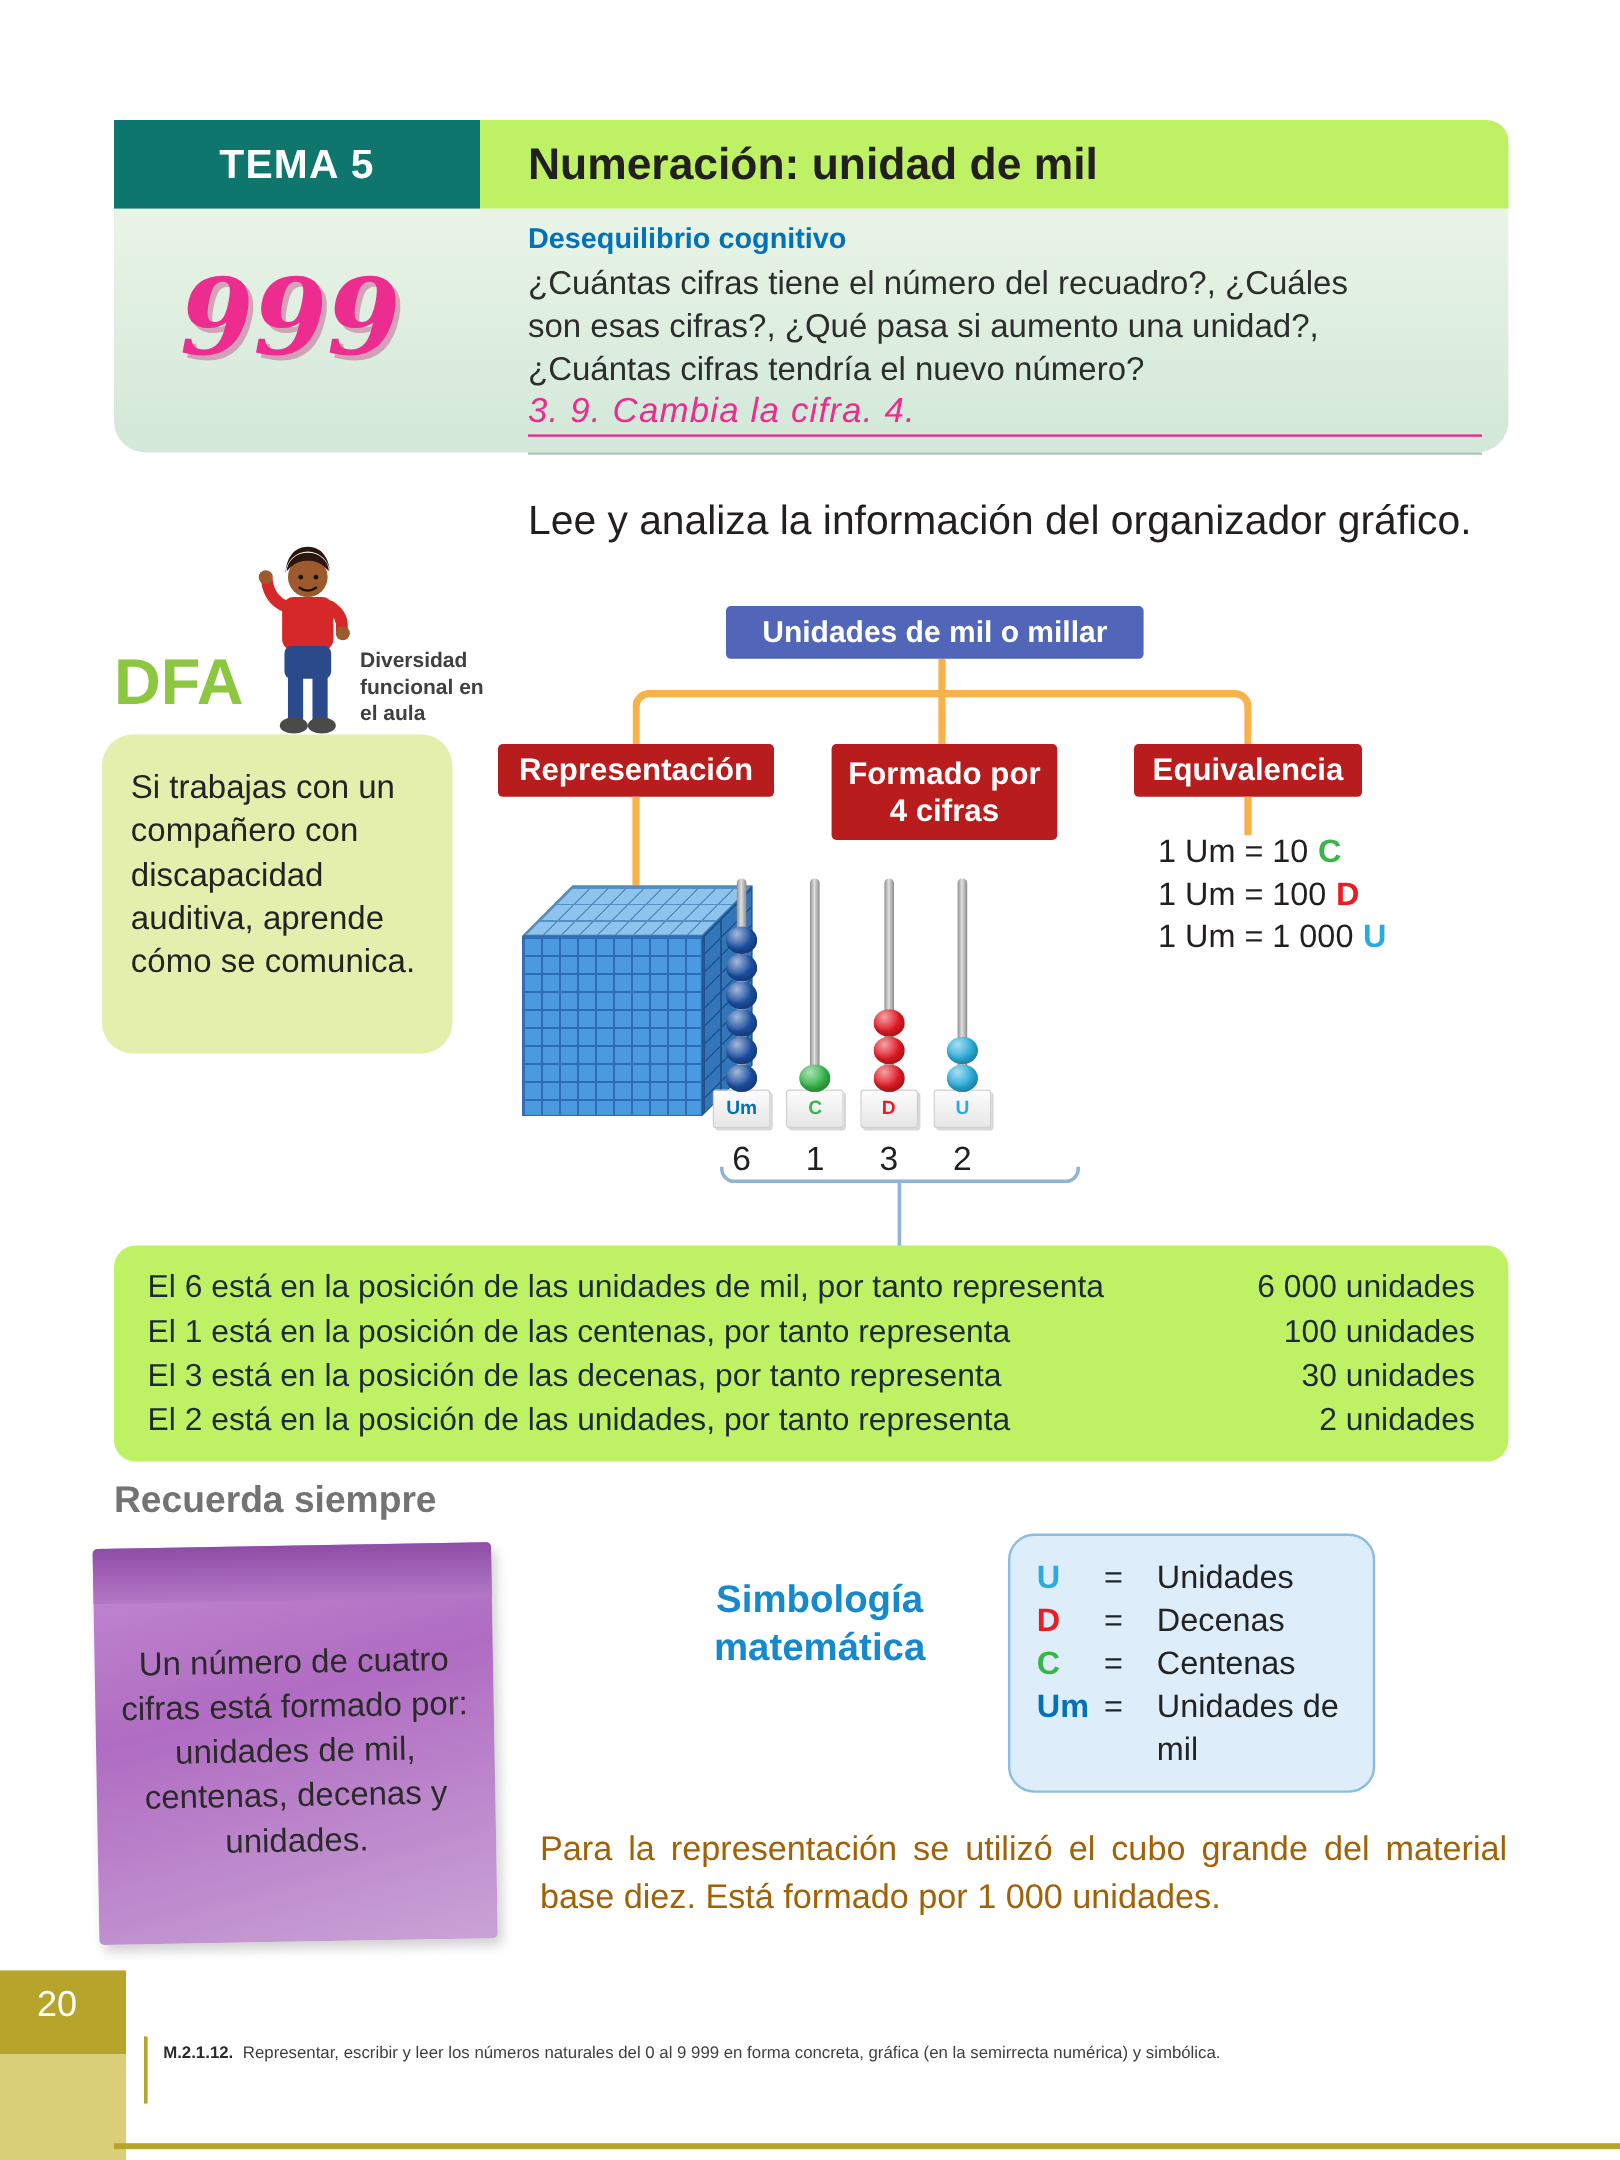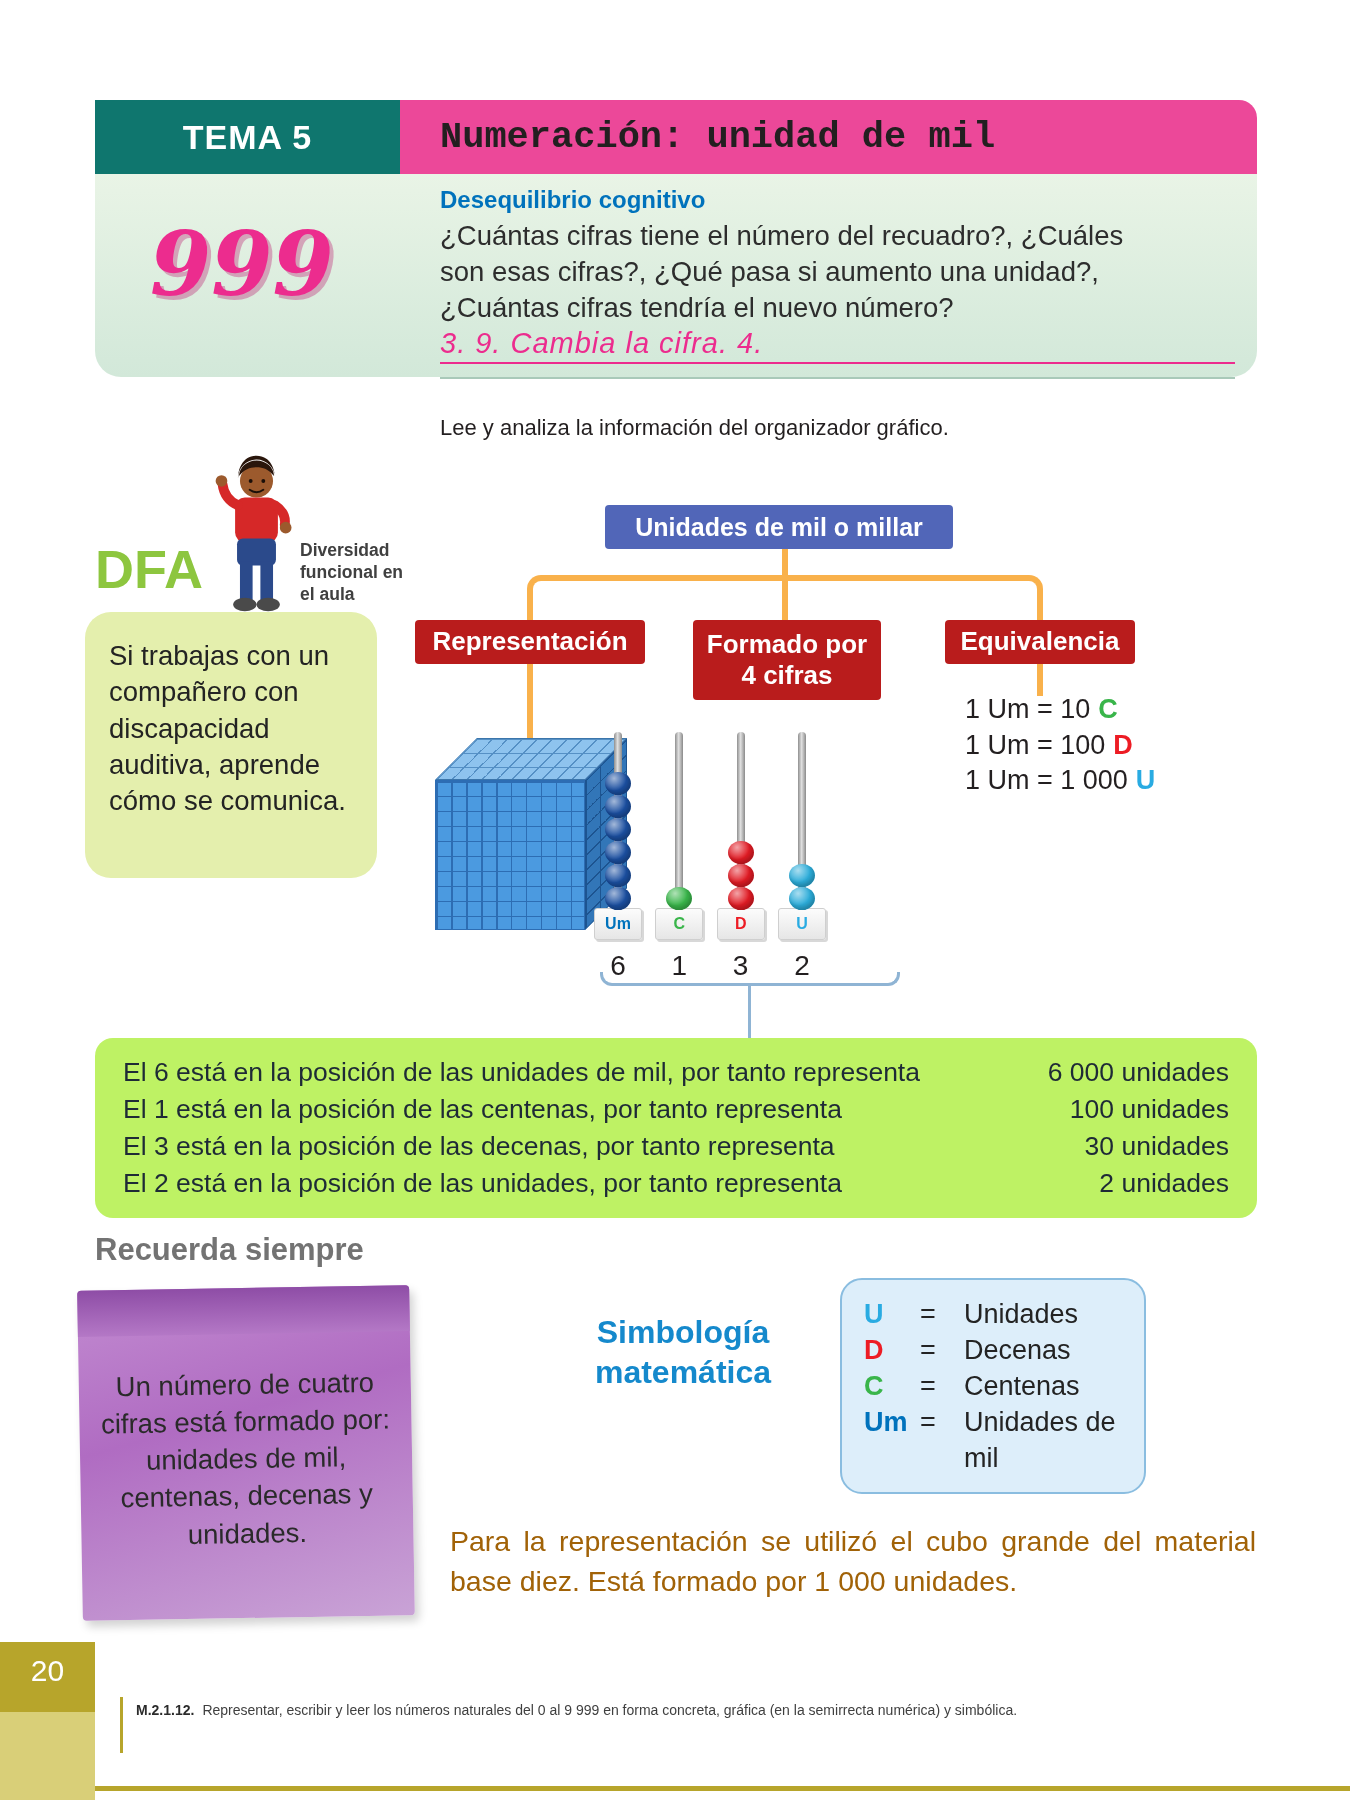--- a/index.html
+++ b/index.html
@@ -5,38 +5,38 @@
 <style>
   html,body{margin:0;padding:0;background:#ffffff;}
   .page{position:relative;width:1350px;height:1800px;background:#ffffff;
         font-family:"Liberation Sans", sans-serif;overflow:hidden;}
   .abs{position:absolute;}
 
   
   .tema-box{left:95px;top:100px;width:305px;height:74px;background:#0f766e;color:#fff;
             font-size:34px;font-weight:bold;display:flex;align-items:center;justify-content:center;
             letter-spacing:1px;}
-  .title-strip{left:400px;top:100px;width:857px;height:74px;background:#ec4899;
+  .title-strip{left:400px;top:100px;width:857px;height:74px;background:#bef264;
                border-radius:0 18px 0 0;display:flex;align-items:center;padding-left:40px;
-               box-sizing:border-box;font-size:37px;font-weight:bold;color:#231f20;font-family:Liberation Mono, monospace;}
+               box-sizing:border-box;font-size:37px;font-weight:bold;color:#231f20;}
 
   
   .intro-box{left:95px;top:174px;width:1162px;height:203px;
              background:linear-gradient(180deg,#e9f4e6,#d2e8d9);border-radius:0 0 26px 26px;}
   .big-number{position:absolute;left:55px;top:38px;font-family:"DejaVu Serif", serif;
               font-style:italic;font-weight:bold;font-size:88px;color:#ec2c8e;
               text-shadow:4px 4px 0 rgba(185,22,110,0.35);}
   .intro-content{position:absolute;left:345px;top:12px;width:800px;}
   .intro-heading{color:#0072bc;font-weight:bold;font-size:24px;margin-bottom:4px;}
   .intro-question{font-size:27.5px;color:#2d2d2d;line-height:1.3;width:720px;}
   .intro-answer{display:block;width:795px;font-size:29px;color:#ec2c8e;font-style:italic;
                 border-bottom:2.5px solid #ec2c8e;padding-bottom:2px;margin-top:2px;letter-spacing:1px;}
   .intro-rule2{width:795px;height:2px;background:#a9c9b9;margin-top:13px;}
 
-  .lead{left:440px;top:415px;font-size:22px;color:#231f20;}
+  .lead{left:440px;top:415px;font-size:34px;color:#231f20;}
 
   
   .dfa-title{left:95px;top:538px;font-size:54px;font-weight:bold;color:#8dc63f;}
   .dfa-sub{left:300px;top:540px;width:115px;font-size:17.5px;font-weight:bold;color:#404040;line-height:1.25;}
   .dfa-note{left:85px;top:612px;width:292px;height:266px;background:#e4efad;border-radius:26px;
             padding:26px 24px;box-sizing:border-box;font-size:27.5px;color:#232323;line-height:1.32;}
   .dfa-boy{left:203px;top:448px;width:107px;height:172px;}
 
   
   .org{left:95px;top:480px;width:1162px;height:565px;}
@@ -118,21 +118,21 @@
   .sym-row{display:grid;grid-template-columns:56px 44px 1fr;font-size:27px;line-height:36px;color:#232323;}
   .sym-sym{font-weight:bold;}
 
   .para{left:450px;top:1522px;width:806px;font-size:28.5px;color:#a16207;line-height:1.4;text-align:justify;}
 
   
   .footer-sep{left:120px;top:1697px;width:3px;height:56px;background:#b7a52b;}
   .footer-text{left:136px;top:1700px;width:1085px;font-size:14px;color:#3f3f3f;line-height:1.5;}
   .footer-code{font-weight:bold;color:#2b2b2b;margin-right:8px;}
   .page-tab{left:0;top:1642px;width:95px;height:158px;
-            background:linear-gradient(180deg,#b7a52b 0,#b7a52b 70px,#d9cf78 70px);}
+            background:linear-gradient(180deg,#b7a52b 0,#b7a52b 70px,#d9cf78 70px);padding-left:10px;}
   .page-num{position:absolute;left:0;top:12px;width:95px;text-align:center;color:#fff;font-size:30px;}
   .bottom-rule{left:95px;top:1786px;width:1255px;height:5px;background:#b7a52b;}
 </style>
 </head>
 <body>
 
 <div class="page">
 
   <div class="abs tema-box">
     <span>TEMA 5</span>

